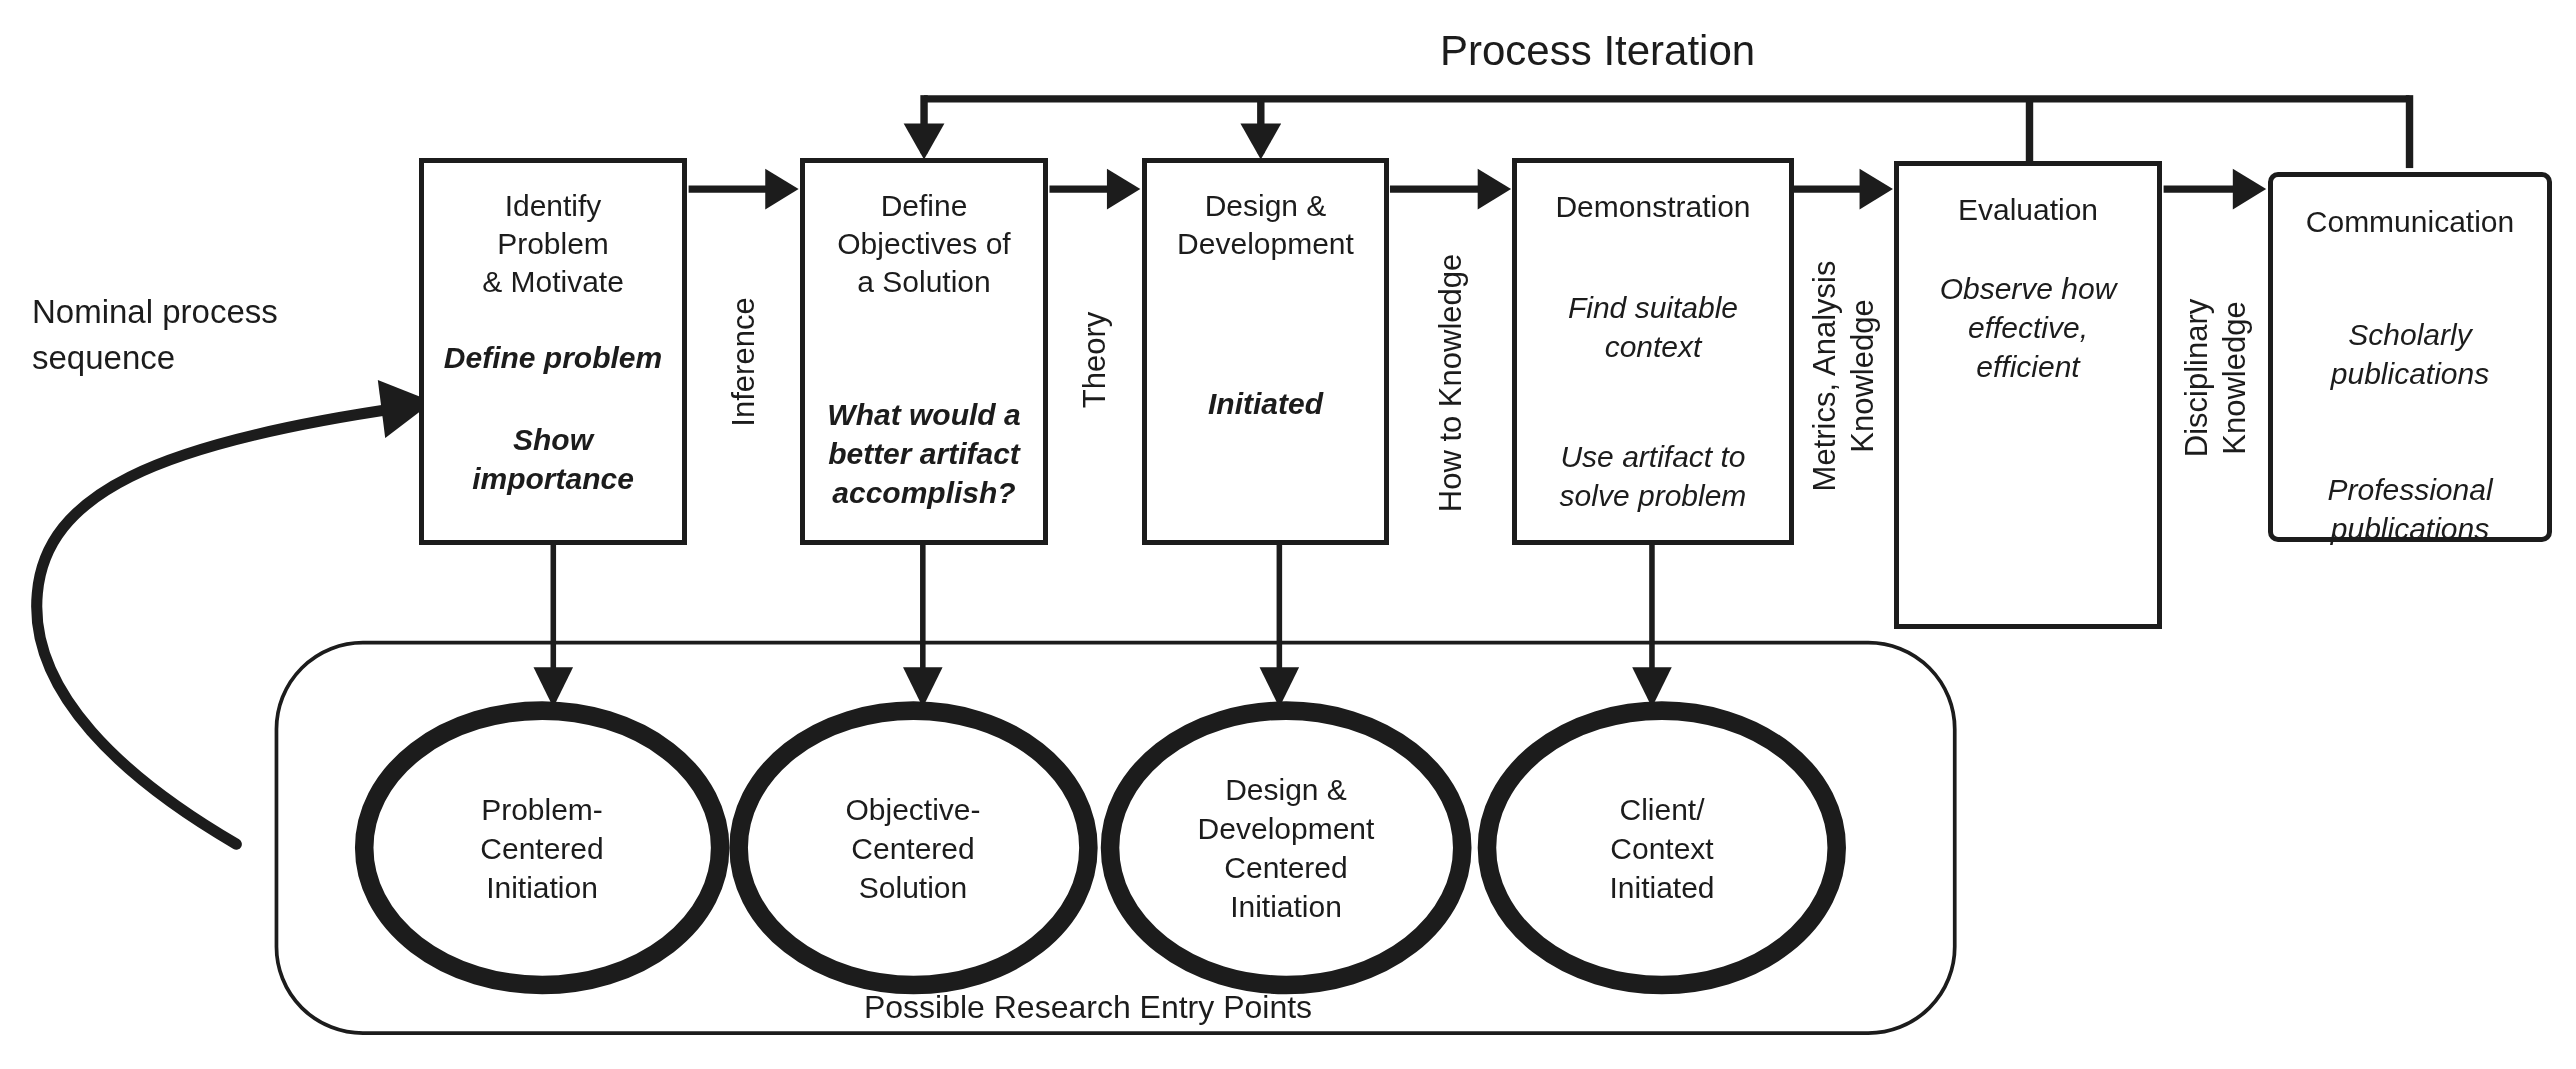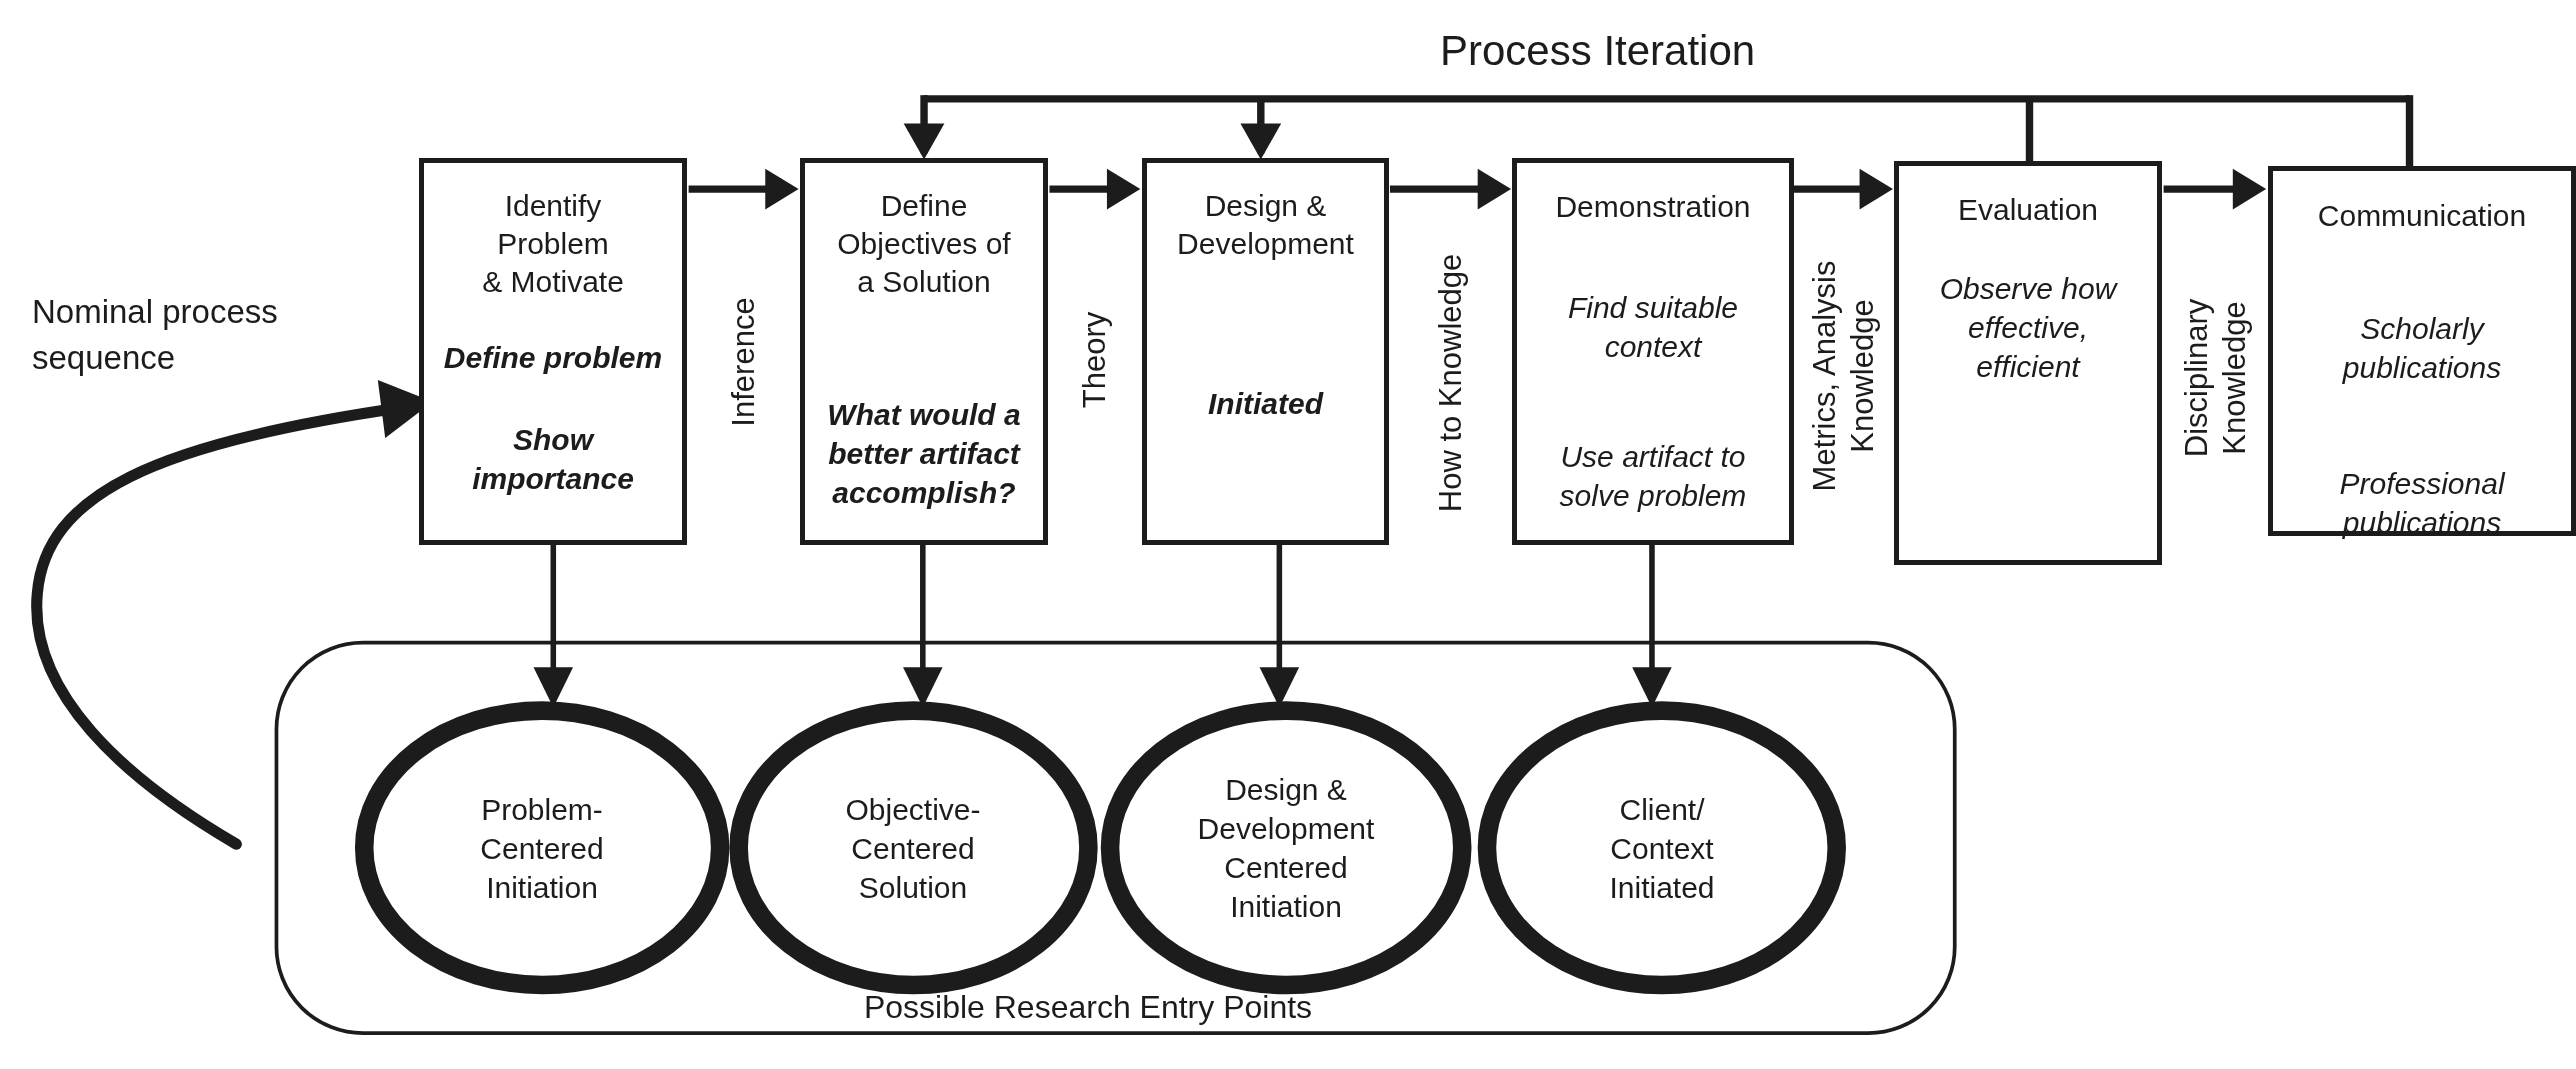--- a/index.html
+++ b/index.html
@@ -33,22 +33,22 @@
     text-align:center;
   }
   .stage .hdr{white-space:pre-line;font-size:30px;line-height:1.28;}
   .stage .note{white-space:pre-line;font-style:italic;font-size:30px;line-height:1.3;}
   .bold-hdr .hdr{font-weight:400;}
   .bold-hdr .note{font-weight:600;}
   .s1{left:419px;top:158px;width:268px;height:387px;padding-top:23.5px;}
   .s2{left:800px;top:158px;width:248px;height:387px;padding-top:23.5px;}
   .s3{left:1142px;top:158px;width:247px;height:387px;padding-top:23.5px;}
   .s4{left:1512px;top:158px;width:282px;height:387px;padding-top:25px;}
-  .s5{left:1894px;top:161px;width:268px;height:404px;padding-top:25px;}
-  .s6{left:2268px;top:166px;width:308px;height:370px;padding-top:26px;}
+  .s5{left:1894px;top:161px;width:268px;height:468px;padding-top:25px;}
+  .s6{left:2268px;top:172px;width:284px;height:370px;padding-top:26px;border-radius:10px;}
   .s1 .hdr{margin-bottom:36px;} .s1 .note{margin-bottom:43px;}
   .s2 .hdr{margin-bottom:93px;}
   .s3 .hdr{margin-bottom:121px;}
   .s4 .hdr{margin-bottom:62px;} .s4 .note{margin-bottom:71px;}
   .s5 .hdr{margin-bottom:40px;}  .s5 .note{margin-bottom:62px;}
   .s6 .hdr{margin-bottom:74px;} .s6 .note{margin-bottom:77px;}
   .vlabel{
     position:absolute;z-index:1;
     font-size:31px;line-height:1.22;text-align:center;white-space:pre-line;
     transform:translate(-50%,-50%) rotate(-90deg);

